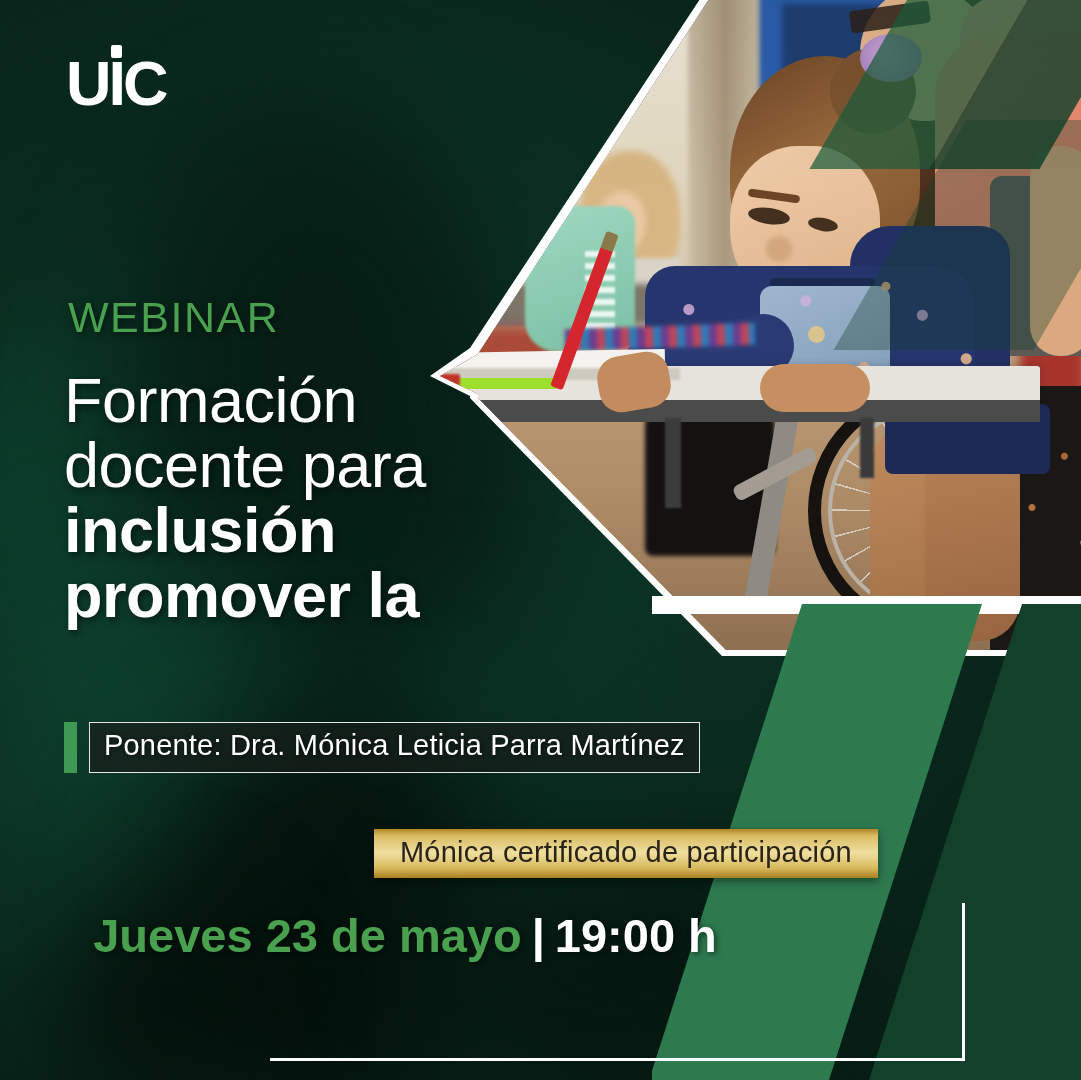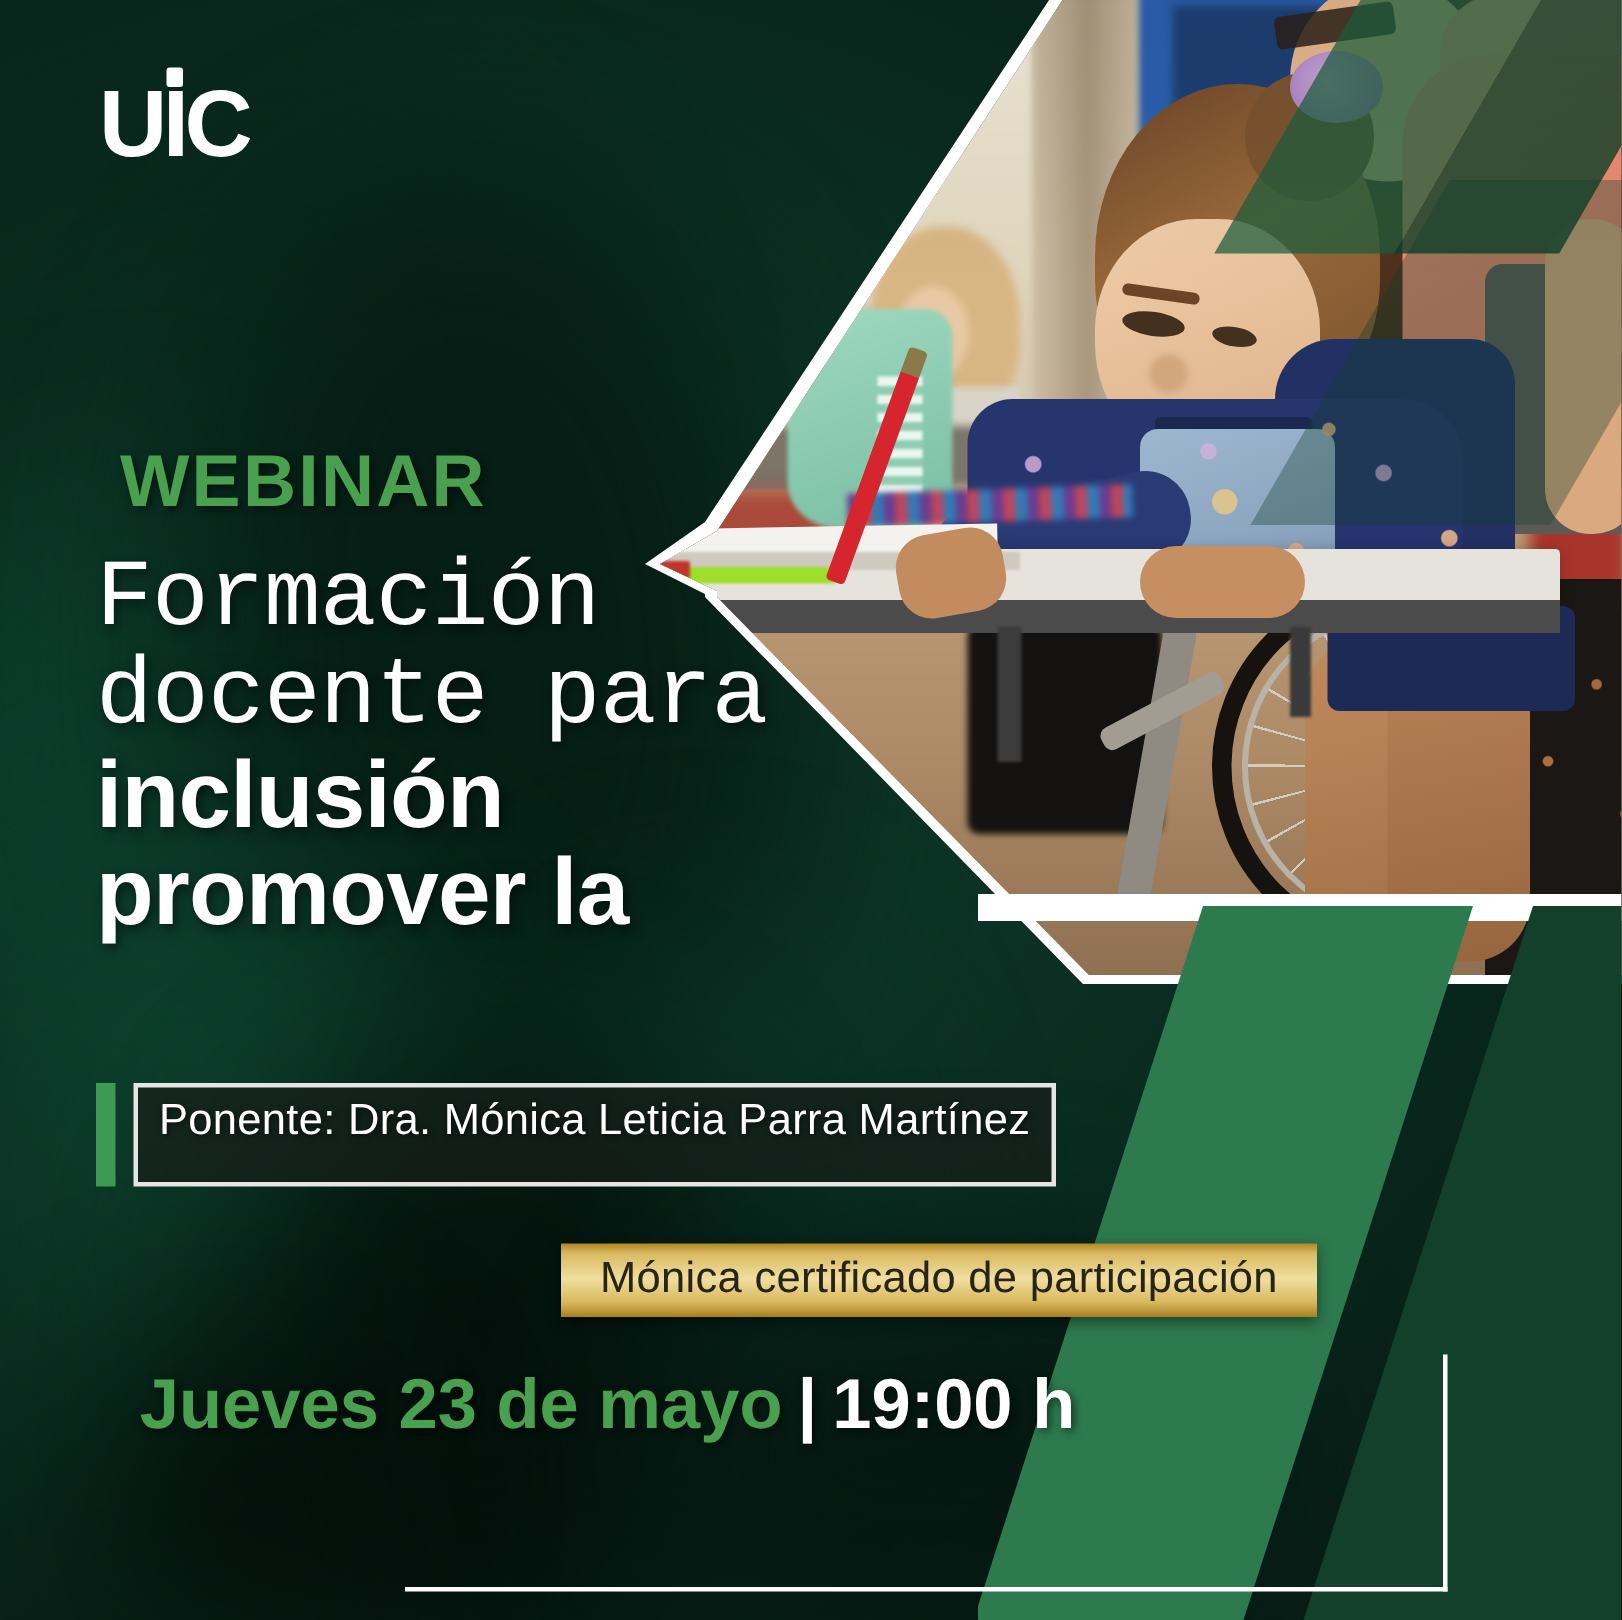--- a/index.html
+++ b/index.html
@@ -185,31 +185,31 @@
   
   .logo{position:absolute;left:66px;top:58px;display:flex;align-items:flex-end;gap:16px;}
   .logo-mark{font-size:63px;font-weight:bold;color:#fff;letter-spacing:-3px;line-height:.82;
     font-family:"Liberation Sans",sans-serif;position:relative;padding-right:2px;}
   .logo-mark .dot{position:absolute;left:45px;top:-13px;width:11px;height:13px;background:#fff;border-radius:2px;}
   .logo-txt{padding-bottom:4px;}
   .logo-l1{color:#fff;font-size:21.5px;letter-spacing:.5px;line-height:1.05;font-weight:400;}
   .logo-l2{color:#fff;font-size:35px;font-weight:bold;letter-spacing:1.2px;line-height:1.05;}
 
   
-  .kicker{position:absolute;left:80px;top:293px;color:#49a14f;font-size:49px;font-weight:bold;
+  .kicker{position:absolute;left:68px;top:293px;color:#49a14f;font-size:43px;font-weight:normal;
     letter-spacing:1.5px;text-shadow:2px 2px 6px rgba(0,0,0,.55);}
   .headline{position:absolute;left:64px;top:368px;width:520px;color:#fff;font-size:63px;line-height:1.03;
     text-shadow:2px 3px 7px rgba(0,0,0,.5);}
-  .headline .light{font-weight:300;display:block;letter-spacing:-.5px;font-family:Liberation Mono, monospace;}
+  .headline .light{font-weight:300;display:block;letter-spacing:-.5px;}
   .headline .bold{font-weight:bold;display:block;letter-spacing:-.5px;}
 
   
   .speaker{position:absolute;left:64px;top:722px;display:flex;align-items:stretch;gap:12px;}
   .speaker-accent{width:13px;background:#3e9a52;}
-  .speaker-box{background:rgba(24,30,26,.72);border:3px solid #e5e5e5;padding:6px 14px 24px 14px;
+  .speaker-box{background:rgba(24,30,26,.72);border:1px solid #e5e5e5;padding:6px 14px 10px 14px;
     display:flex;align-items:flex-start;}
   .speaker-txt{color:#fff;font-size:29px;font-weight:300;letter-spacing:.2px;
     text-shadow:1px 1px 4px rgba(0,0,0,.6);white-space:nowrap;}
 
   
   .cert{position:absolute;left:374px;top:829px;padding:7px 26px 9px 26px;
     background:linear-gradient(180deg,#b08624 0%,#d9bb63 14%,#efdf9f 48%,#d8b85c 80%,#a87f20 100%);
     box-shadow:0 3px 9px rgba(0,0,0,.45);}
   .cert-txt{color:#2a2418;font-size:29px;font-weight:400;letter-spacing:.2px;white-space:nowrap;}
 

